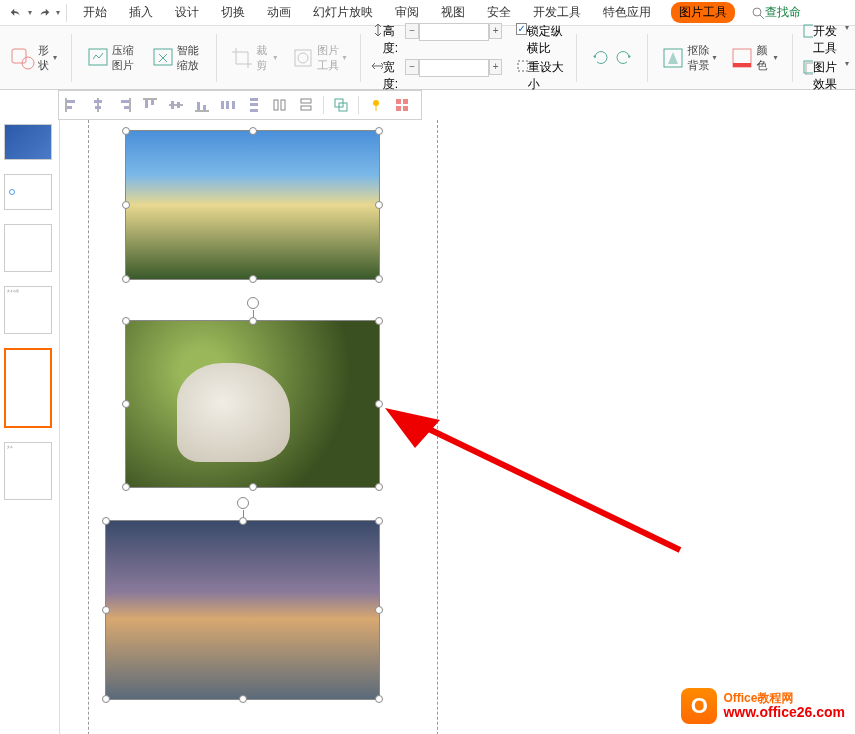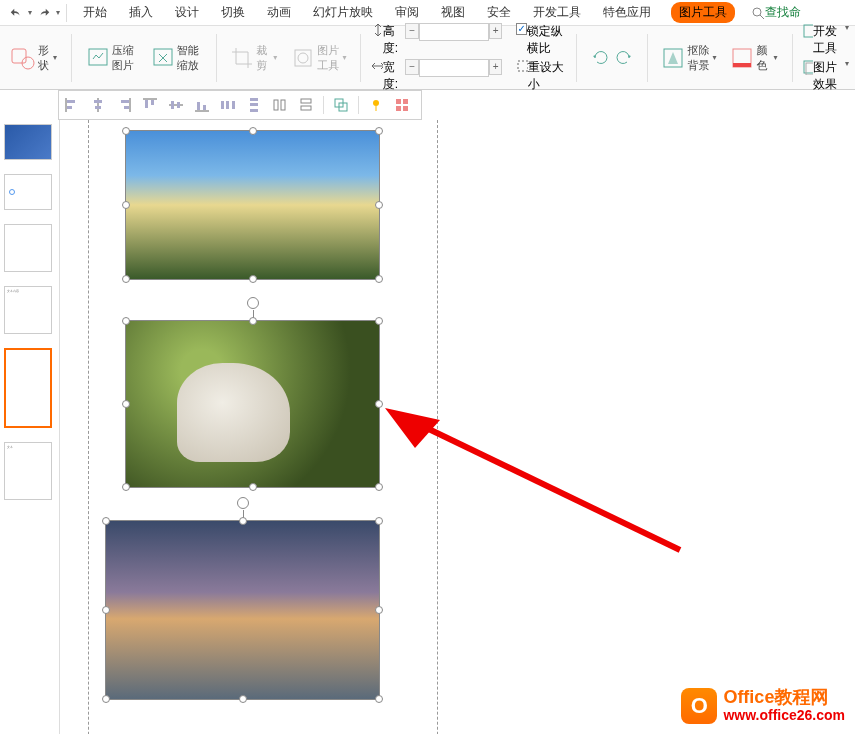--- a/index.html
+++ b/index.html
@@ -513,16 +513,16 @@
     <svg class="arrow" style="left:320px;top:270px;" width="320" height="180">
       <path d="M300 160 L30 30" stroke="#e00" stroke-width="6"></path>
       <path d="M5 18 L60 30 L35 58 Z" fill="#e00"></path>
     </svg>
   </div>
 </div>
 
 <div class="watermark">
   <div class="wm-o">O</div>
   <div class="wm-text">
-    <span style="color:#ff6a00;font-size:18px;">Office教程网</span>
+    <span style="color:#ff6a00;font-size:12px;">Office教程网</span>
     <span style="color:#e00;font-size:14px;">www.office26.com</span>
   </div>
 </div>
 
 </body></html>

